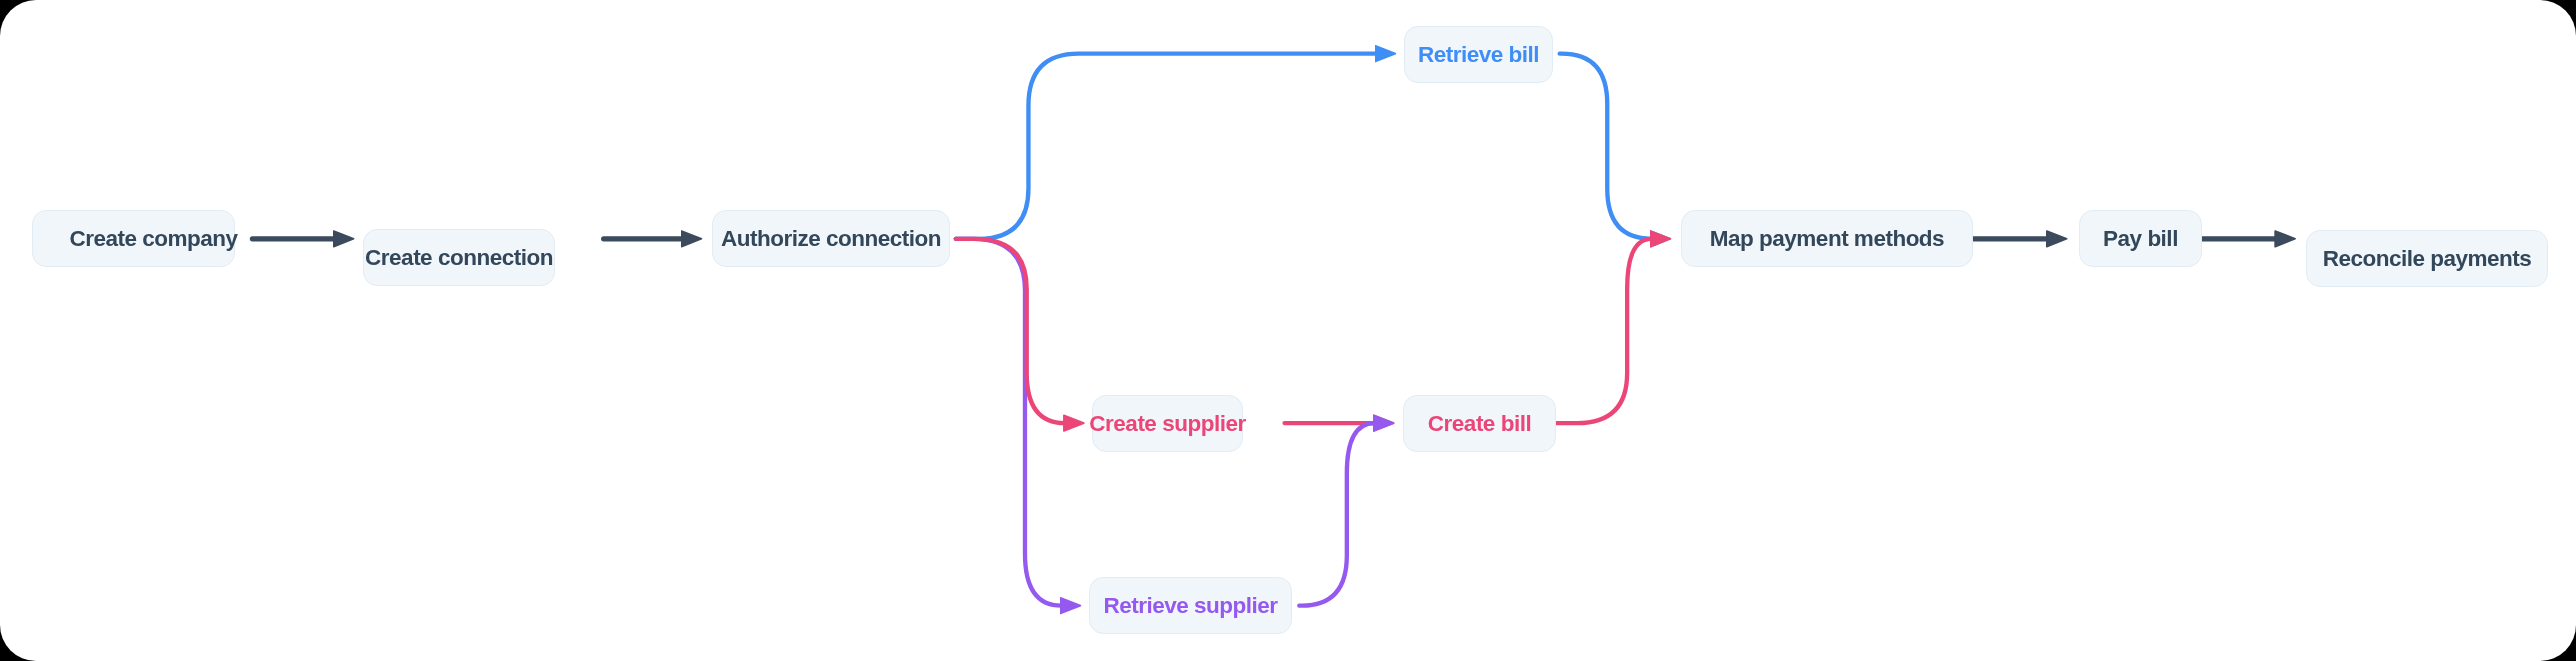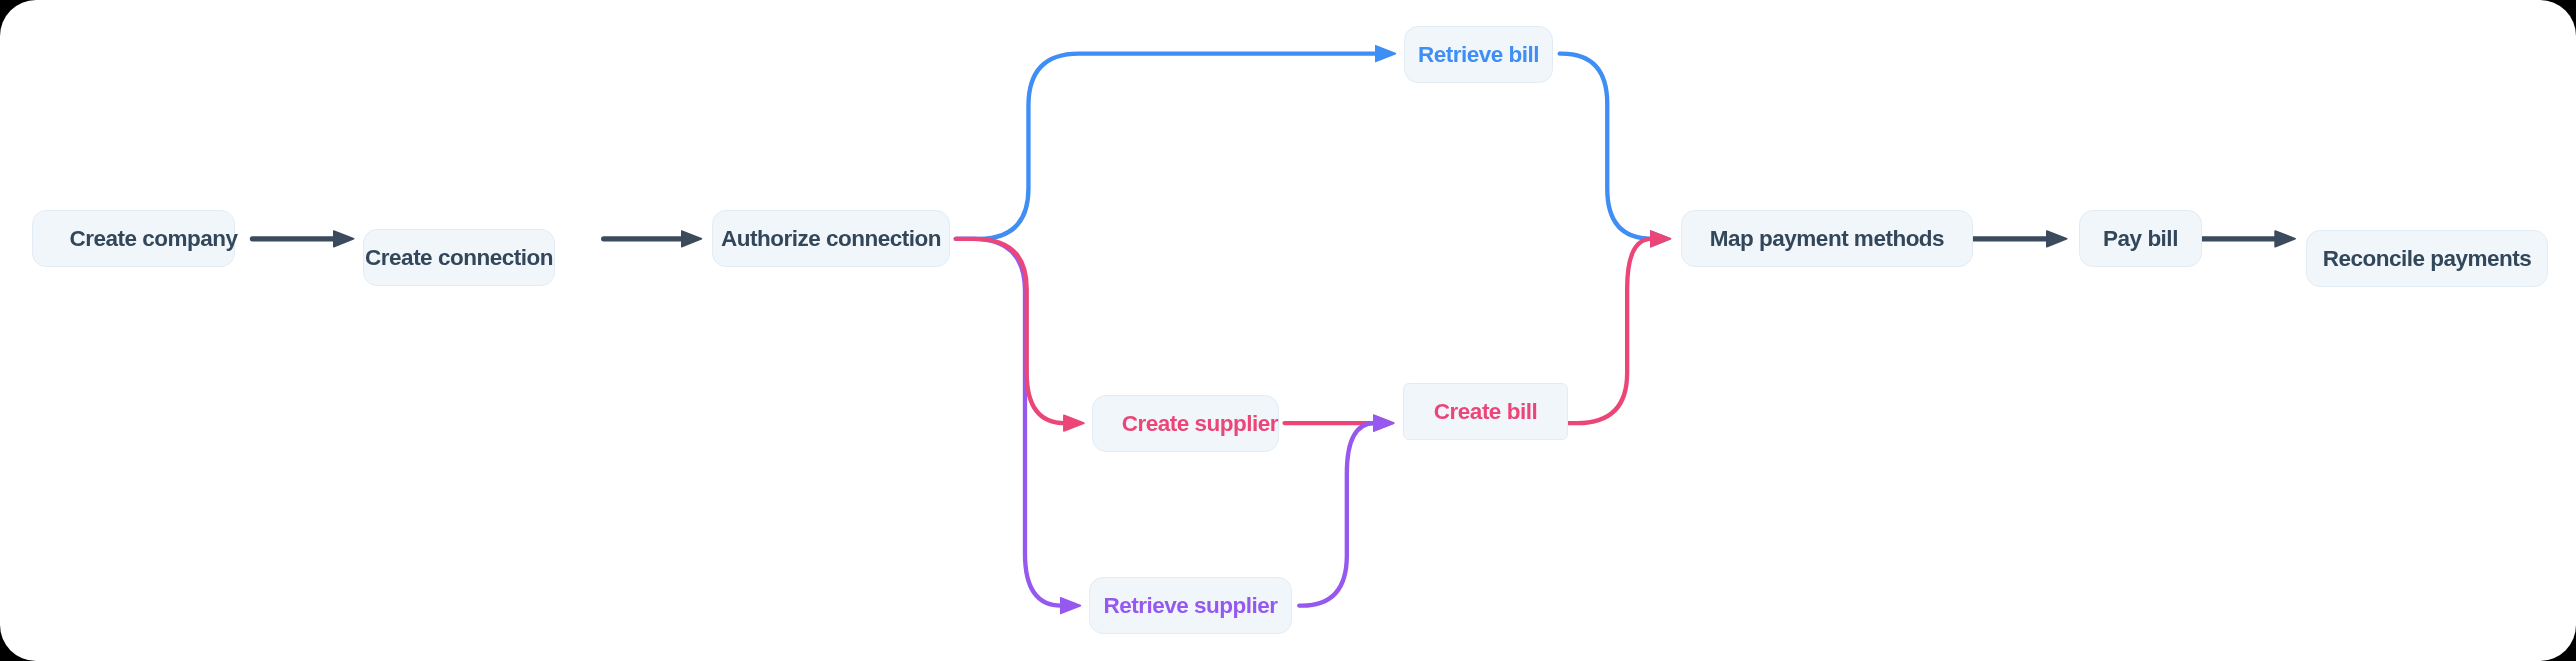--- a/index.html
+++ b/index.html
@@ -42,22 +42,22 @@
   }
   .node--neutral { color: #33475b; }
   .node--blue    { color: #3e8ef5; }
   .node--pink    { color: #eb4677; }
   .node--purple  { color: #9559f0; }
 
   #n-create-company       { left: 32px;   top: 210px; width: 203px; padding-left: 40px; }
   #n-create-connection    { left: 363px;  top: 210px; width: 192px; margin-top: 19px; }
   #n-authorize-connection { left: 712px;  top: 210px; width: 238px; text-align: right; }
   #n-retrieve-bill        { left: 1404px; top: 26px;  width: 149px; }
-  #n-create-supplier      { left: 1092px; top: 395px; width: 187px; justify-content: flex-end; }
-  #n-create-bill          { left: 1403px; top: 383px; width: 165px; border-radius: 6px; }
+  #n-create-supplier      { left: 1092px; top: 395px; width: 151px; }
+  #n-create-bill          { left: 1403px; top: 395px; width: 153px; }
   #n-retrieve-supplier    { left: 1089px; top: 577px; width: 203px; align-items: center; }
   #n-map-payment-methods  { left: 1681px; top: 210px; width: 292px; }
   #n-pay-bill             { left: 2079px; top: 210px; width: 123px; }
   #n-reconcile-payments   { left: 2306px; top: 210px; width: 242px; margin-top: 20px; }
 
   .edge {
     fill: none;
     stroke-linecap: round;
   }
   .edge--dark   { stroke: #3b4a5c; stroke-width: 6px; }

